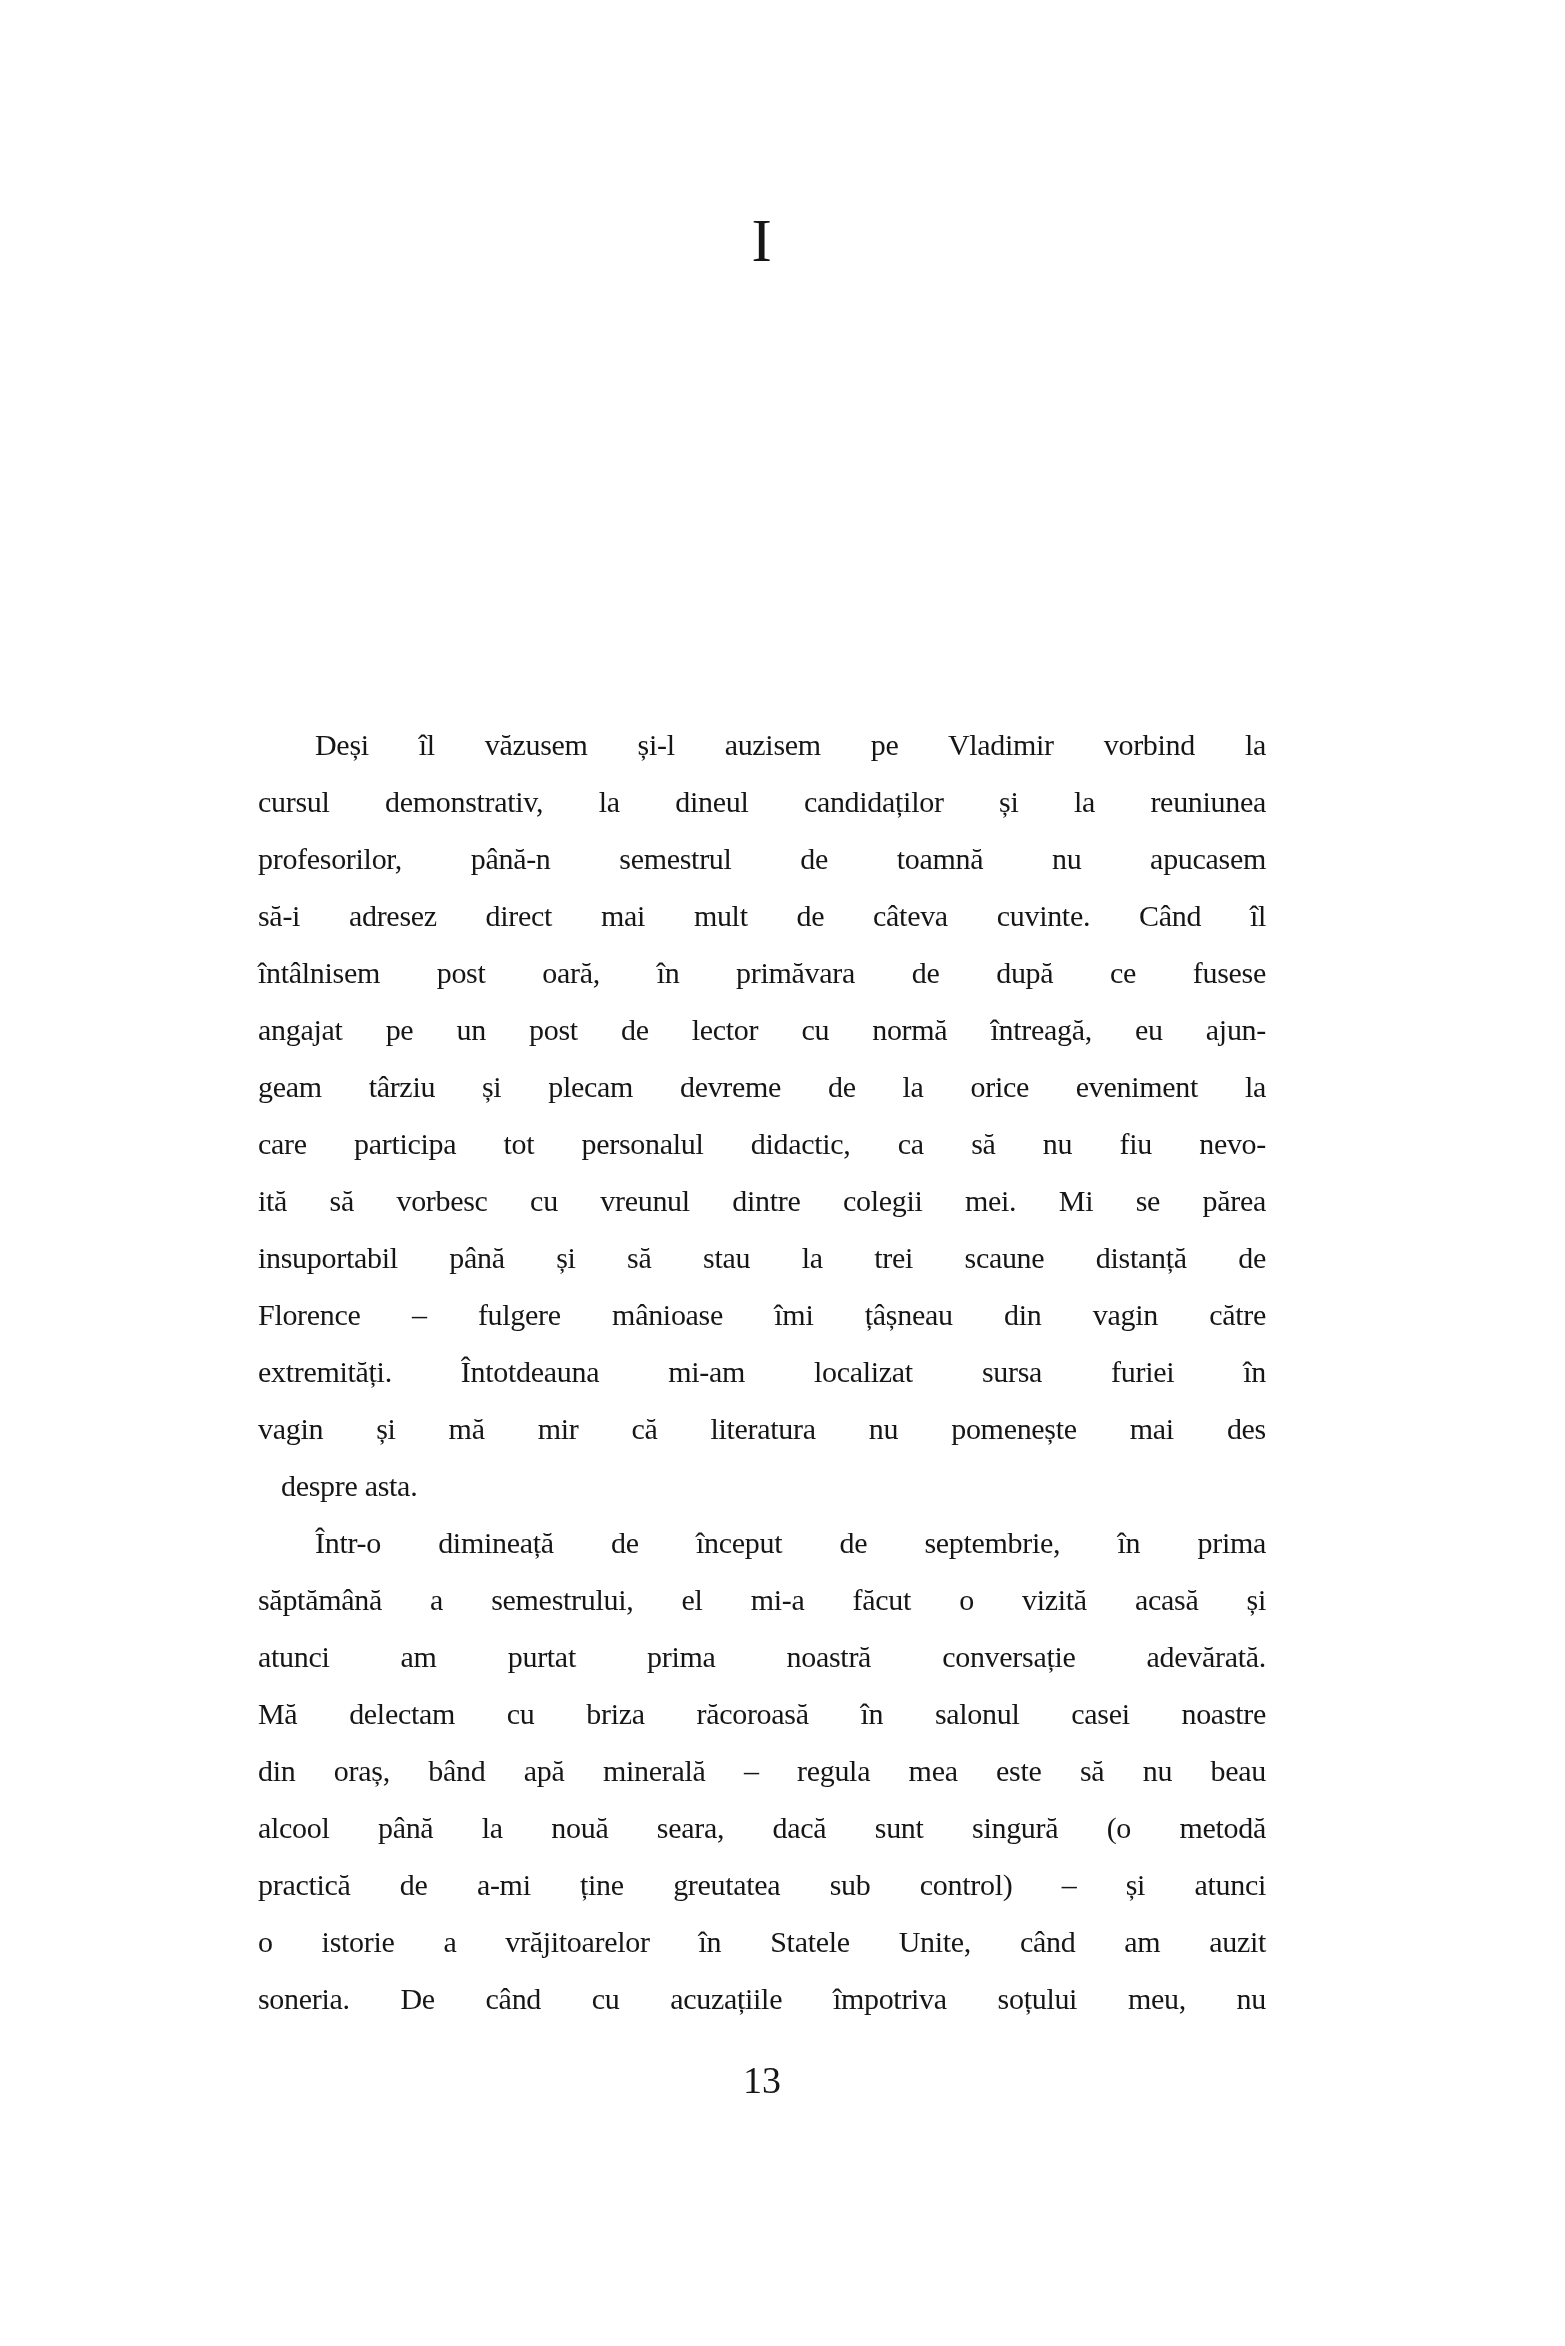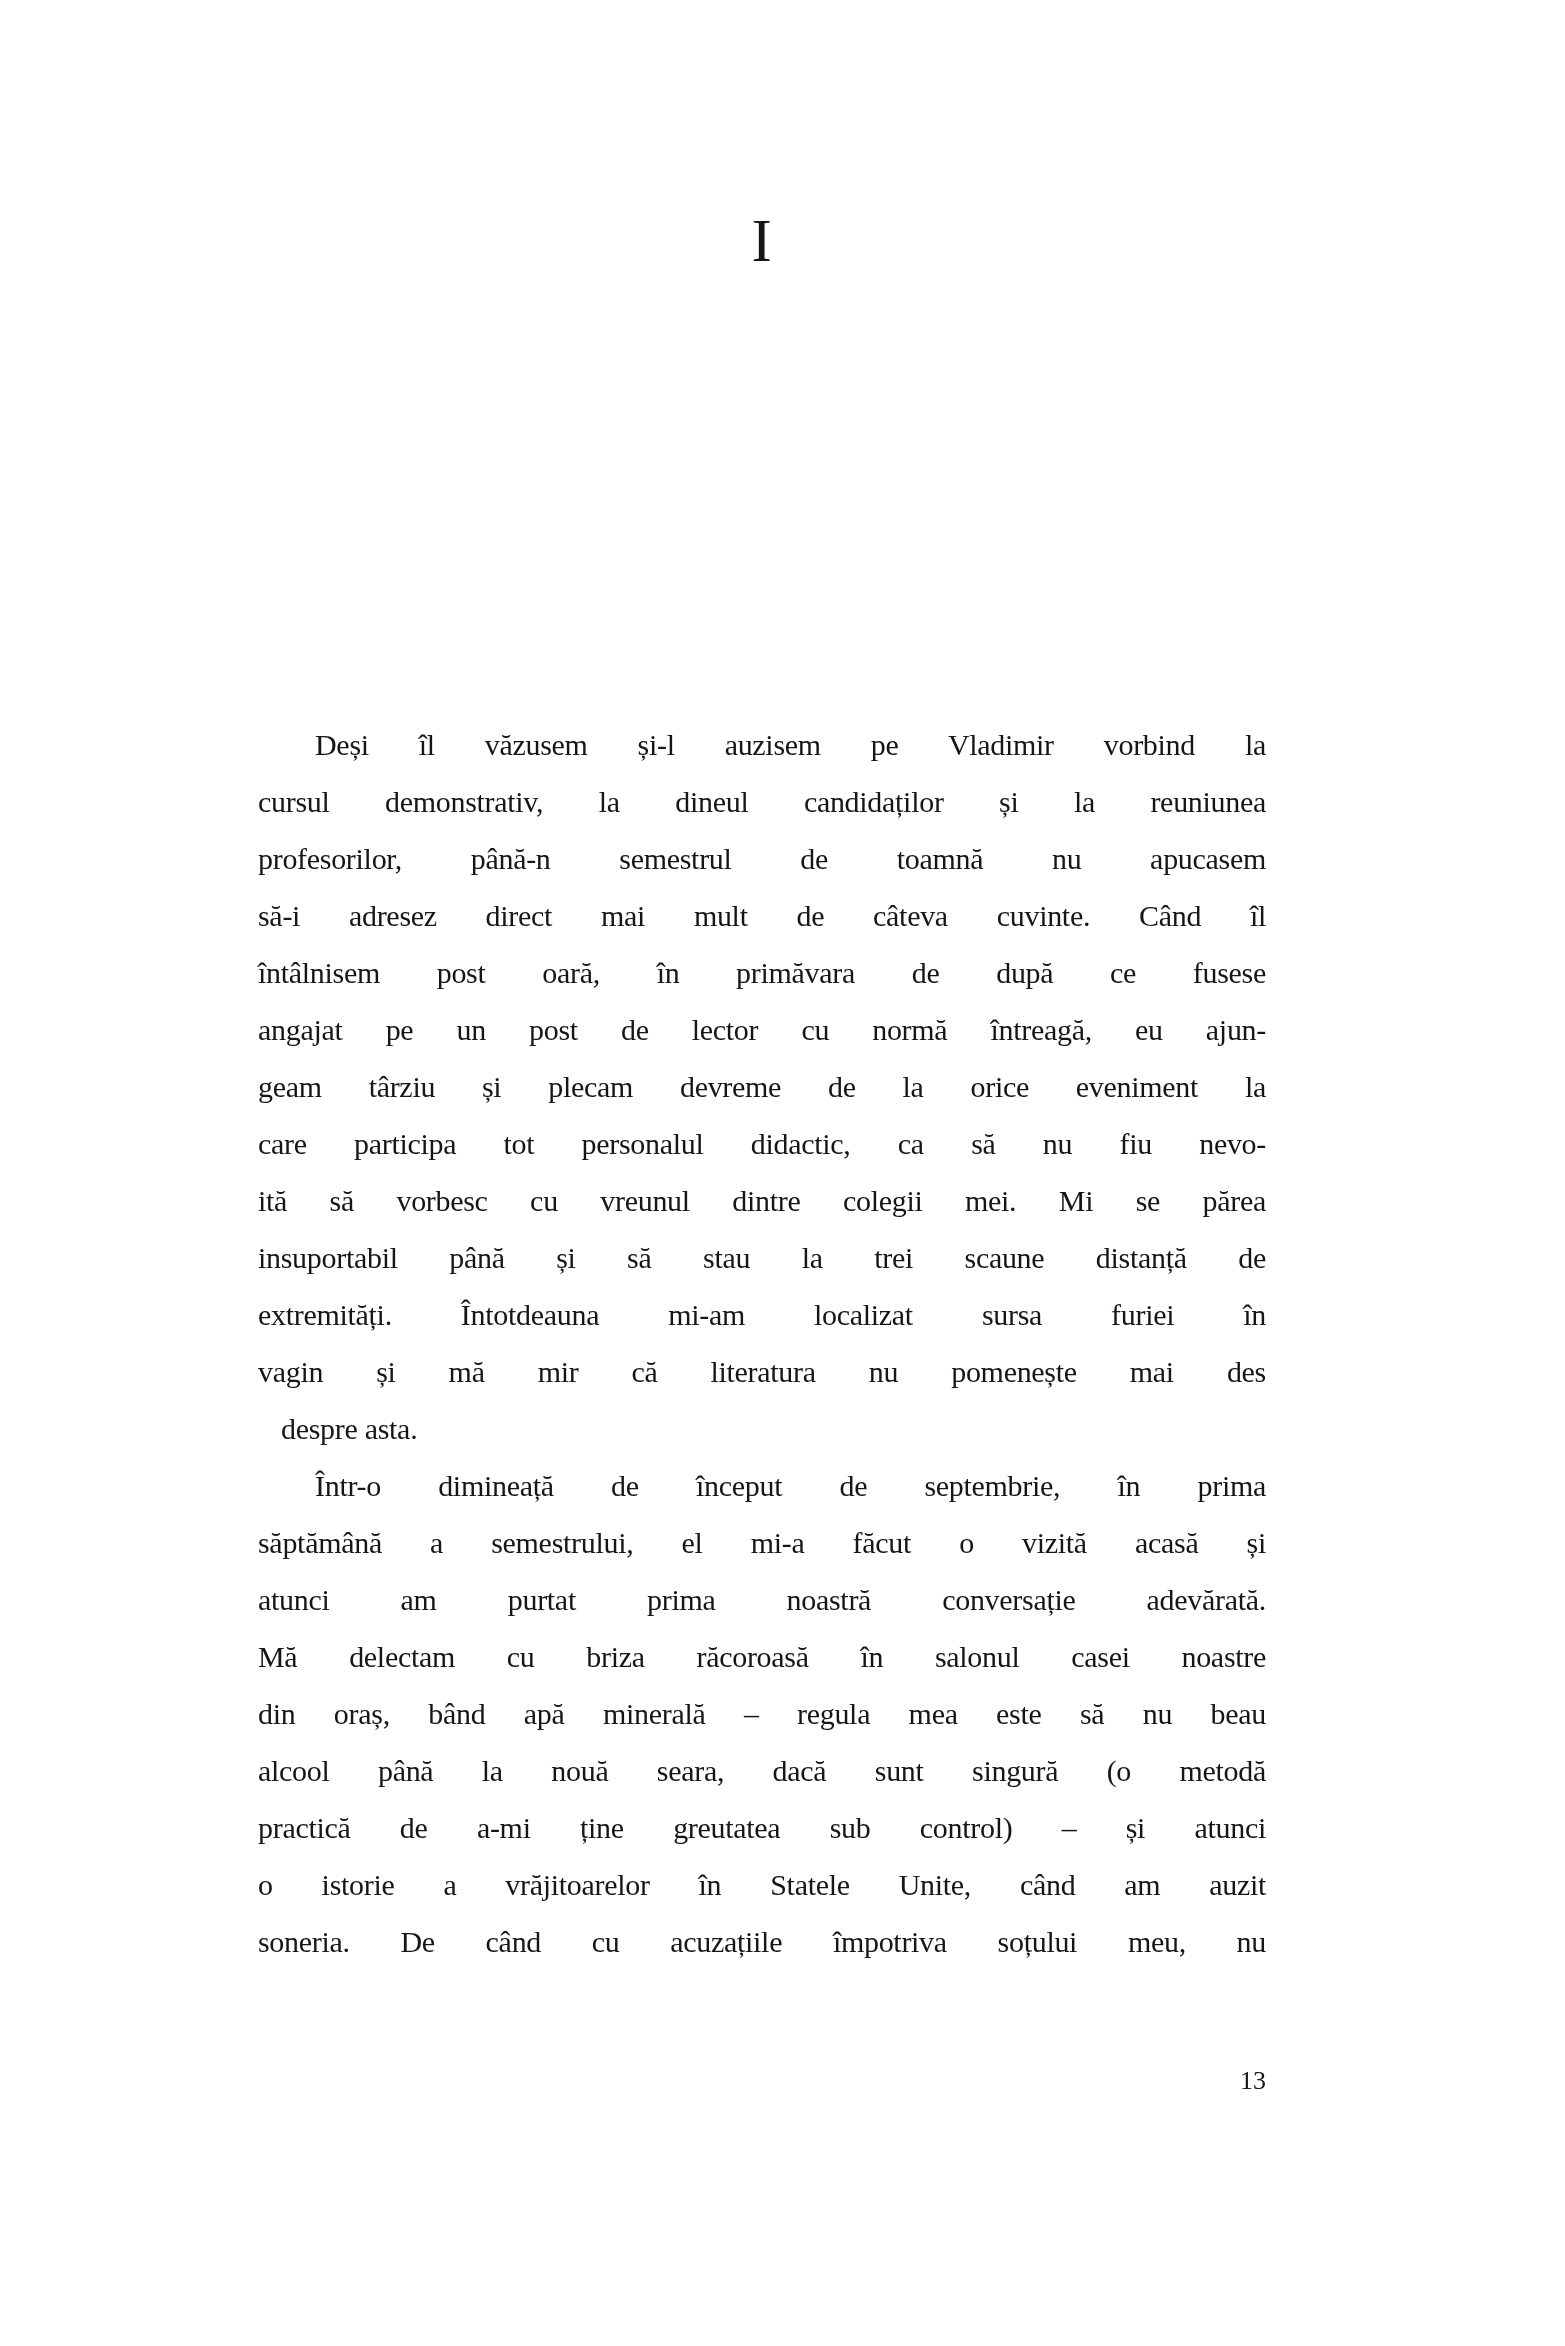--- a/index.html
+++ b/index.html
@@ -51,22 +51,22 @@
     margin-left: 23px;
   }
   .line.indent {
     text-indent: 57px;
   }
   .page-number {
     position: absolute;
     left: 258px;
     top: 2052px;
     width: 1008px;
-    text-align: right;
-    font-size: 26px;
+    text-align: center;
+    font-size: 38px;
     line-height: 57px;
   }
 </style>
 </head>
 <body>
 
 <div class="page">
 
   <div class="chapter-heading">I</div>
 
@@ -75,20 +75,21 @@
         <div class="line indent">Deși îl văzusem și-l auzisem pe Vladimir vorbind la</div>
         <div class="line">cursul demonstrativ, la dineul candidaților și la reuniunea</div>
         <div class="line">profesorilor, până-n semestrul de toamnă nu apucasem</div>
         <div class="line">să-i adresez direct mai mult de câteva cuvinte. Când îl</div>
         <div class="line">întâlnisem post oară, în primăvara de după ce fusese</div>
         <div class="line">angajat pe un post de lector cu normă întreagă, eu ajun-</div>
         <div class="line">geam târziu și plecam devreme de la orice eveniment la</div>
         <div class="line">care participa tot personalul didactic, ca să nu fiu nevo-</div>
         <div class="line">ită să vorbesc cu vreunul dintre colegii mei. Mi se părea</div>
         <div class="line">insuportabil până și să stau la trei scaune distanță de</div>
+        <div class="line">Florence – fulgere mânioase îmi țâșneau din vagin către</div>
         <div class="line">extremități. Întotdeauna mi-am localizat sursa furiei în</div>
         <div class="line">vagin și mă mir că literatura nu pomenește mai des</div>
         <div class="line no-just">despre asta.</div>
       </div>
       <div class="para">
         <div class="line indent">Într-o dimineață de început de septembrie, în prima</div>
         <div class="line">săptămână a semestrului, el mi-a făcut o vizită acasă și</div>
         <div class="line">atunci am purtat prima noastră conversație adevărată.</div>
         <div class="line">Mă delectam cu briza răcoroasă în salonul casei noastre</div>
         <div class="line">din oraș, bând apă minerală – regula mea este să nu beau</div>

